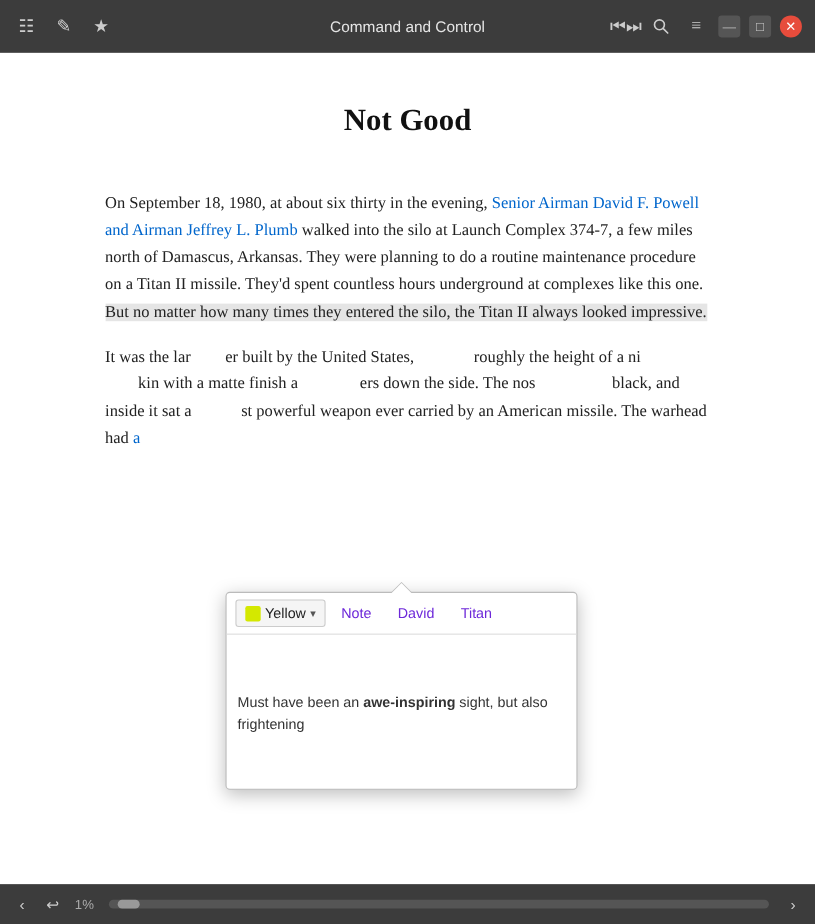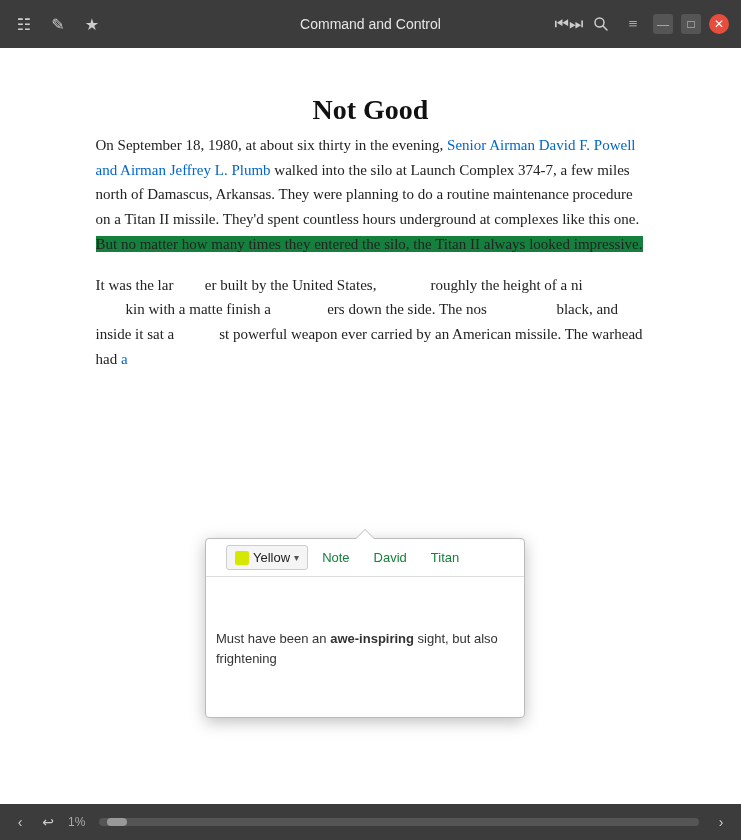--- a/index.html
+++ b/index.html
@@ -92,39 +92,40 @@
       padding: 40px 20px 20px 20px;
       font-size: 15px;
       line-height: 1.6;
       color: #222;
     }
 
     .chapter-title {
       text-align: center;
       font-size: 28px;
       font-weight: bold;
+      margin-bottom: 40px;
       color: #111;
       font-family: Georgia, serif;
     }
 
     .paragraph {
       margin-bottom: 16px;
       font-family: Georgia, serif;
       font-size: 15px;
       line-height: 1.65;
       color: #222;
     }
 
     .link-text {
       color: #0066cc;
       text-decoration: none;
     }
 
     .highlighted {
-      background-color: #15803d;
+      background-color: #e5e5e5;
       color: #222;
     }
 
     
     .annotation-popup {
       position: absolute;
       top: 490px;
       left: 205px;
       width: 320px;
       background: #fff;
@@ -154,21 +155,21 @@
       height: 0;
       border-left: 9px solid transparent;
       border-right: 9px solid transparent;
       border-bottom: 9px solid #fff;
     }
 
     .annotation-toolbar {
       display: flex;
       align-items: center;
       border-bottom: 1px solid #ddd;
-      padding: 6px 20px;
+      padding: 6px 8px;
       gap: 4px;
     }
 
     .color-btn {
       display: flex;
       align-items: center;
       gap: 4px;
       background: #f5f5f5;
       border: 1px solid #ccc;
       border-radius: 3px;
@@ -190,21 +191,21 @@
       color: #555;
     }
 
     .ann-btn {
       background: none;
       border: none;
       padding: 5px 10px;
       font-family: sans-serif;
       font-size: 13px;
       cursor: pointer;
-      color: #15803d;
+      color: #6d28d9;
       border-radius: 3px;
     }
 
     .annotation-note-area {
       padding: 8px 10px;
       min-height: 140px;
     }
 
     .annotation-note-text {
       font-family: sans-serif;

